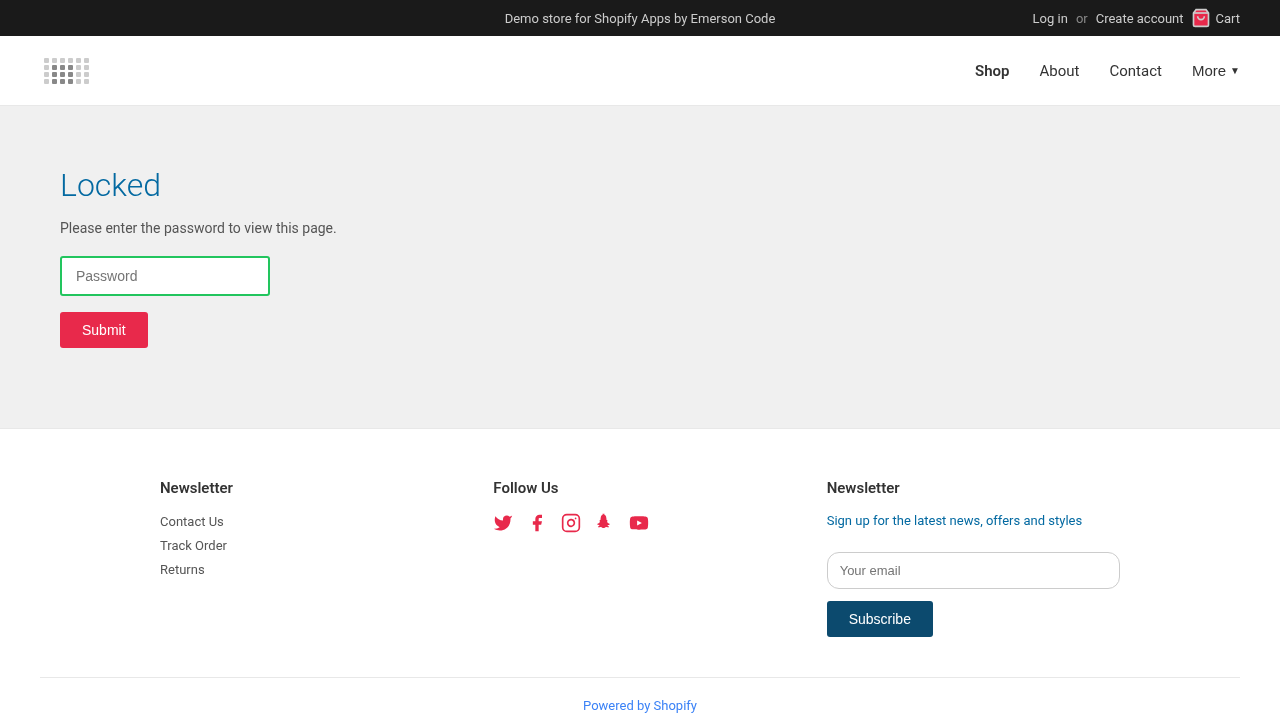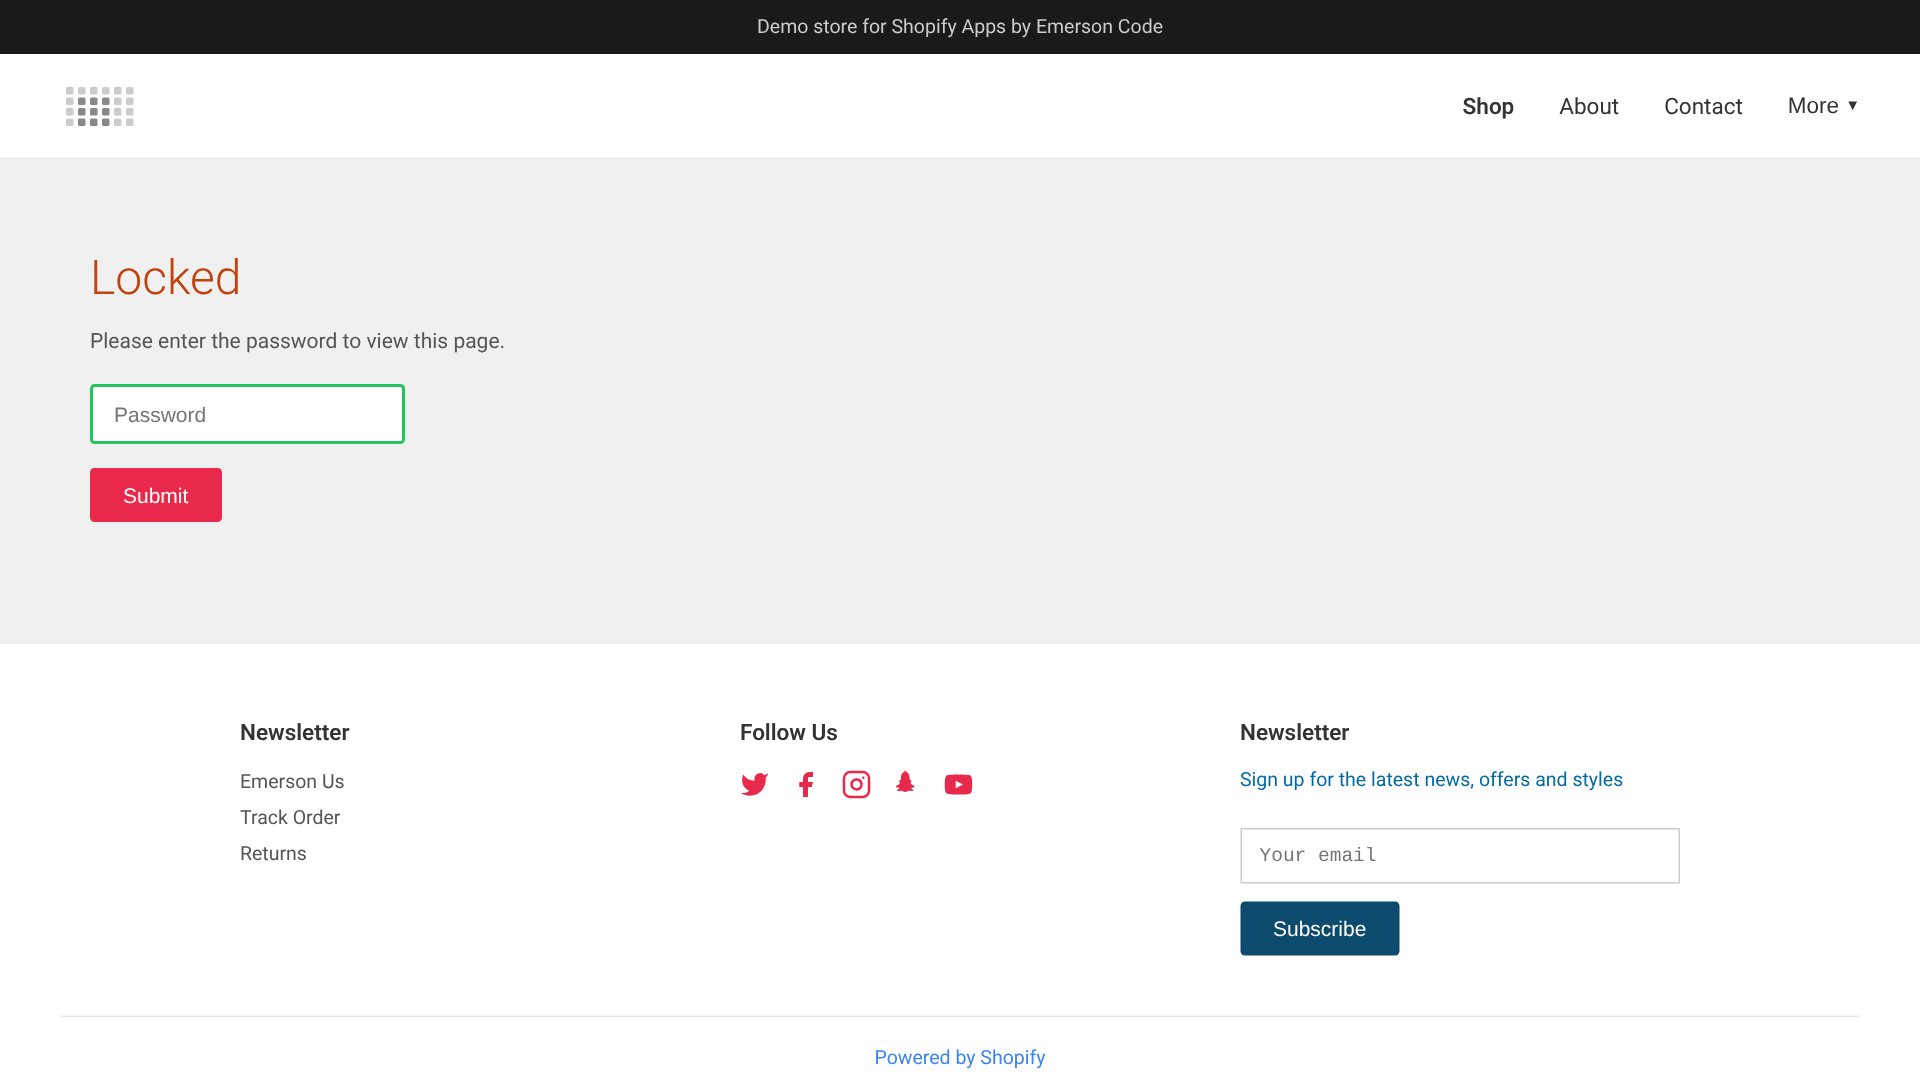--- a/index.html
+++ b/index.html
@@ -102,21 +102,21 @@
       padding: 60px 40px 80px 40px;
     }
     .locked-container {
       max-width: 520px;
       margin: 0 auto 0 0;
       padding-left: 20px;
     }
     .locked-title {
       font-size: 32px;
       font-weight: 300;
-      color: #c2410c;
+      color: #0369a1;
       margin-bottom: 16px;
     }
     .locked-description {
       font-size: 14px;
       color: #555;
       margin-bottom: 20px;
     }
     .password-input {
       width: 210px;
       padding: 10px 14px;
@@ -184,26 +184,25 @@
 
     .newsletter-description {
       font-size: 13px;
       color: #0369a1;
       margin-bottom: 24px;
     }
     .email-input {
       width: 100%;
       padding: 10px 12px;
       border: 1px solid #ccc;
-      border-radius: 0;
+      border-radius: 12px;
       font-size: 13px;
       color: #999;
       outline: none;
       margin-bottom: 12px;
-      font-family: Liberation Mono, monospace;
     }
     .subscribe-btn {
       background: #0c4a6e;
       color: #fff;
       border: none;
       padding: 10px 22px;
       border-radius: 3px;
       font-size: 14px;
       cursor: pointer;
     }
@@ -222,20 +221,33 @@
       height: 20px;
       fill: #e8294b;
     }
   </style>
 </head>
 <body>
 
 <div class="top-bar">
   <div style="flex:1"></div>
   <div class="top-bar-center">Demo store for Shopify Apps by Emerson Code</div>
+  <div class="top-bar-right">
+    <a href="#">Log in</a>
+    <span class="separator">or</span>
+    <a href="#">Create account</a>
+    <div class="cart-icon-wrapper">
+      <svg class="svg-icon" viewBox="0 0 24 24" fill="none" stroke="#ccc" stroke-width="2" width="18" height="18">
+        <path d="M6 2L3 6v14a2 2 0 002 2h14a2 2 0 002-2V6l-3-4z"></path>
+        <line x1="3" y1="6" x2="21" y2="6"></line>
+        <path d="M16 10a4 4 0 01-8 0"></path>
+      </svg>
+      <a href="#" style="color:#ccc;text-decoration:none;">Cart</a>
+    </div>
+  </div>
 </div>
 
 <header class="header">
   <div class="logo">
     <div class="logo-dot"></div>
     <div class="logo-dot"></div>
     <div class="logo-dot"></div>
     <div class="logo-dot"></div>
     <div class="logo-dot"></div>
     <div class="logo-dot"></div>
@@ -277,21 +289,21 @@
     <button class="submit-btn">Submit</button>
   </div>
 </main>
 
 <footer>
   <div class="footer-grid">
 
     <div>
       <div class="footer-section-title">Newsletter</div>
       <ul class="footer-links">
-        <li><a href="#">Emerson Us</a></li>
+        <li><a href="#">Contact Us</a></li>
         <li><a href="#">Track Order</a></li>
         <li><a href="#">Returns</a></li>
       </ul>
     </div>
 
     <div>
       <div class="footer-section-title">Follow Us</div>
       <div class="social-icons">
 
         <a href="#" class="social-icon">

